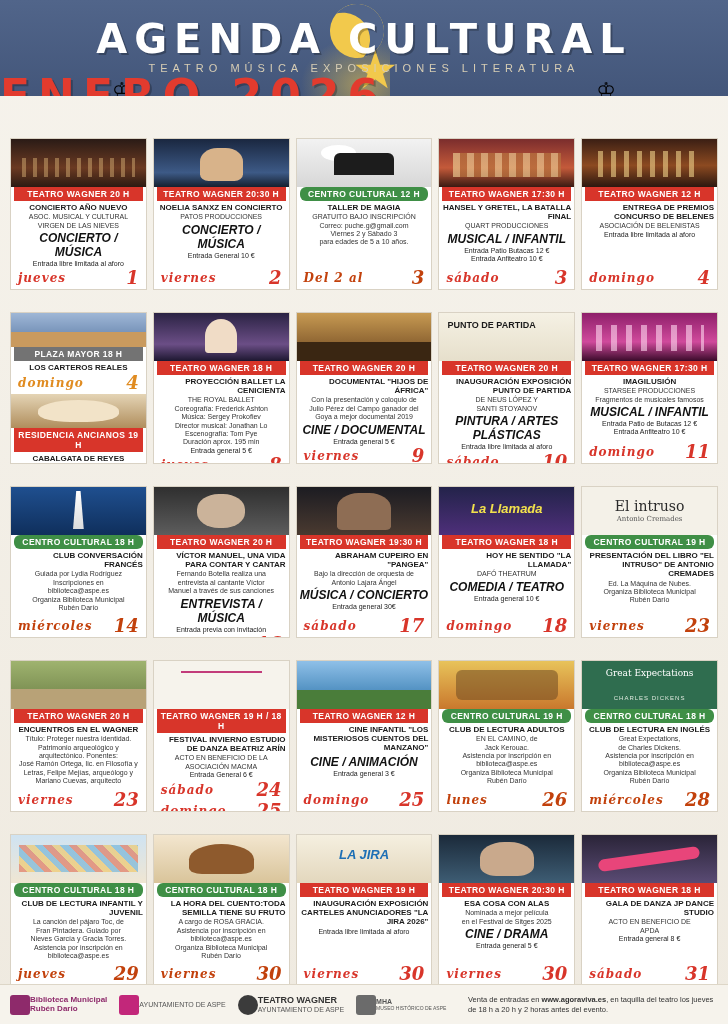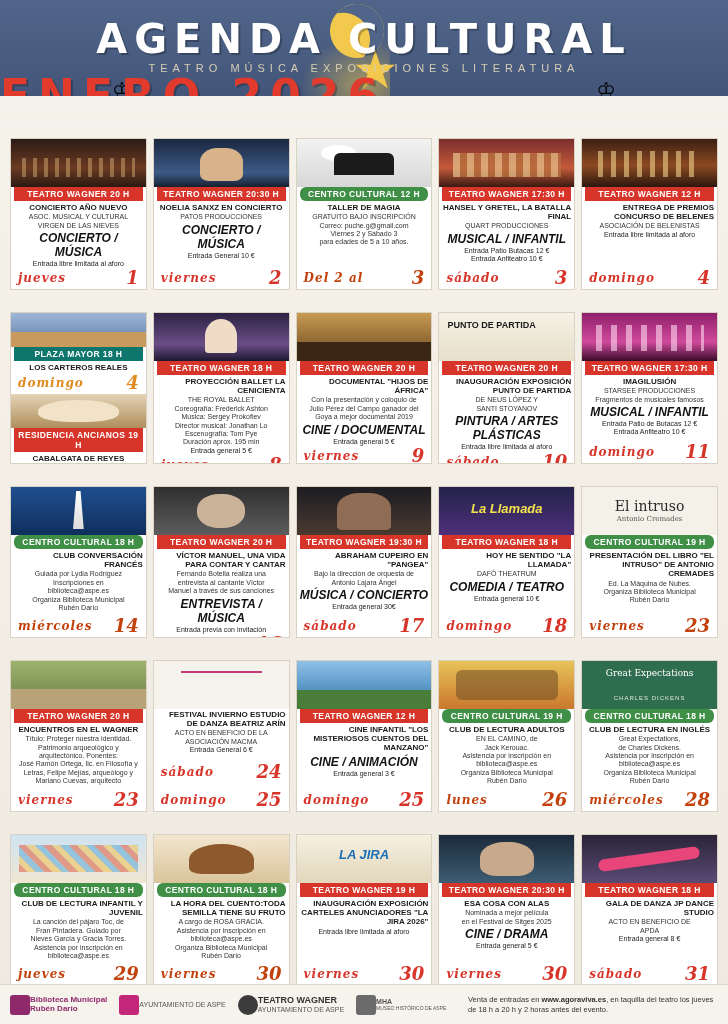--- a/index.html
+++ b/index.html
@@ -108,21 +108,21 @@
     width: 100%;
     font-size: 8.5px;
     font-weight: bold;
     letter-spacing: .4px;
     color: #fff;
     padding: 2px 0;
     margin-bottom: 1px;
   }
   .v-red { background: #d8352a; }
   .v-green { background: #3f8f46; border-radius: 6px; }
-  .v-orange { background: #0f766e; }
+  .v-orange { background: #737373; }
   .title {
     font-size: 8px;
     font-weight: bold;
     line-height: 1.15;
     color: #1b1b1b;
     margin: 1px 0;
     text-transform: uppercase;
     text-align: right;
   }
   .lines {
@@ -614,20 +614,21 @@
             <span class="dayname c-red">viernes</span>
             <span class="daynum c-red">23</span>
           </div>
         </div>
       </div>
       <div class="card">
         <div class="photo">
           <div class="ph p-beatriz"></div>
         </div>
         <div class="body">
+          <div class="venue v-red">TEATRO WAGNER 19 H / 18 H</div>
           <div class="title">FESTIVAL INVIERNO ESTUDIO DE DANZA BEATRIZ ARÍN</div>
           <div class="lines">
             <div>ACTO EN BENEFICIO DE LA</div>
             <div>ASOCIACIÓN MACMA</div>
           </div>
           <div class="price">
             <div>Entrada General 6 €</div>
           </div>
           <div class="daybar">
             <span class="dayname c-red">sábado</span>

